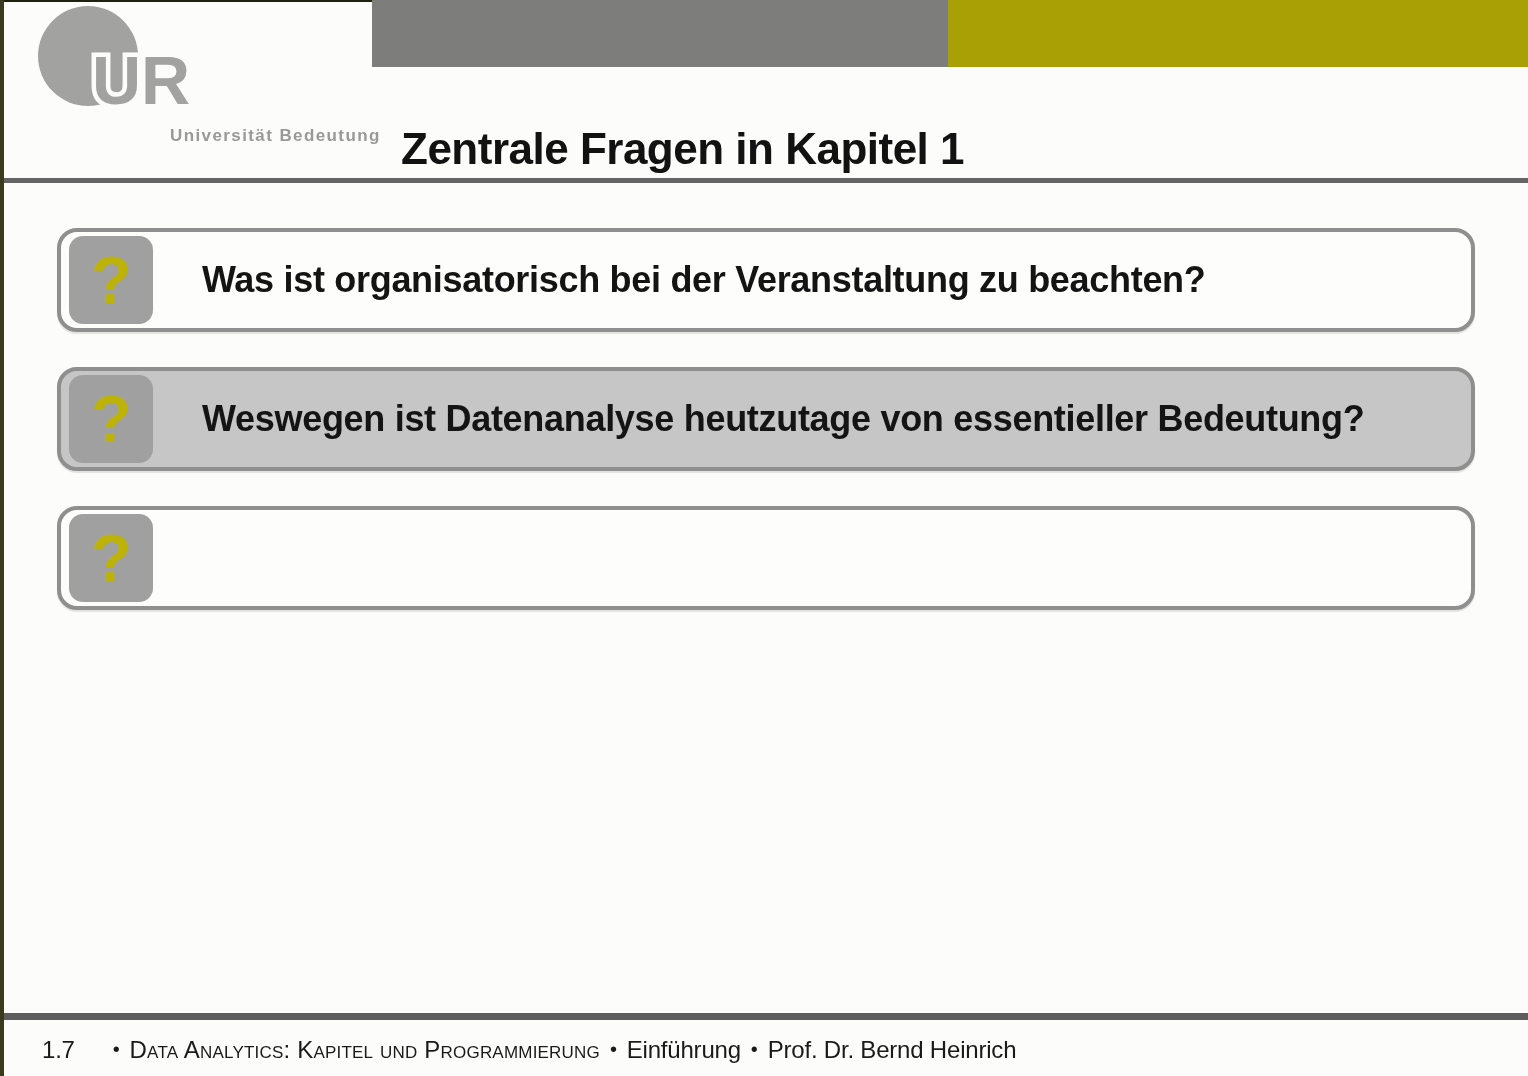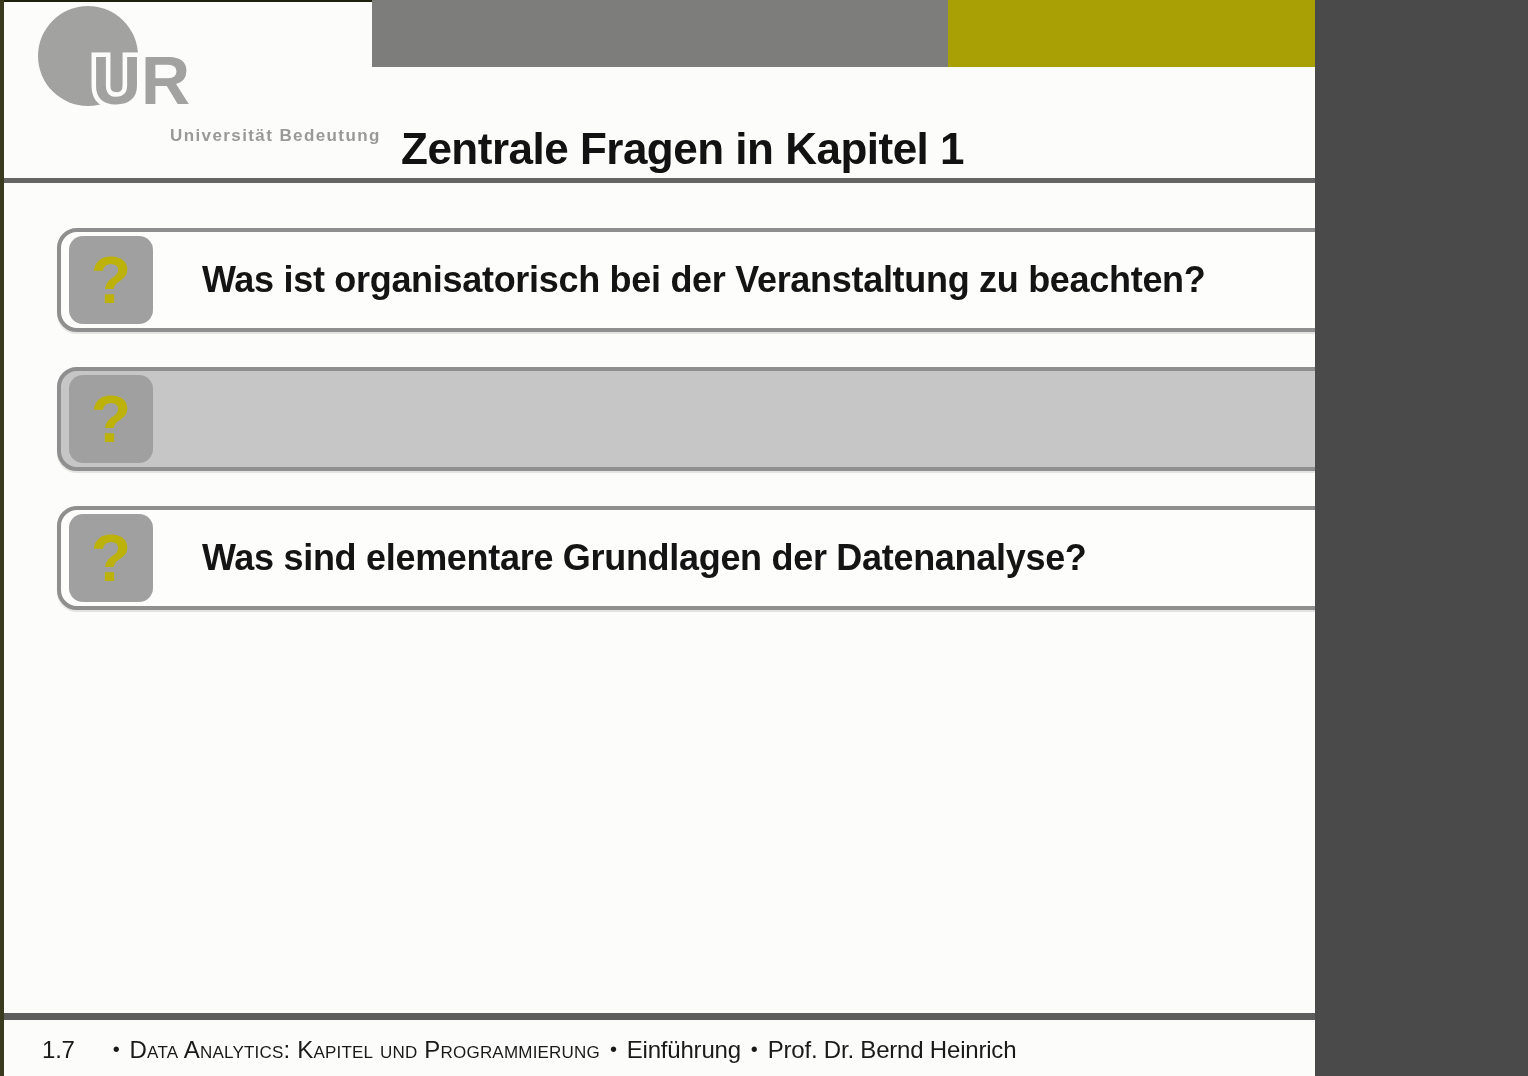--- a/index.html
+++ b/index.html
@@ -1,22 +1,21 @@
 <!DOCTYPE html>
 <html><head>
 <meta charset="utf-8">
 <style>
   html,body{margin:0;padding:0;background:#4a4a4a;}
   #slide{
     position:relative;
-    width:1299px;height:1076px;
+    width:1528px;height:1076px;
     background:#fcfcfa;
     overflow:hidden;
     font-family:"Liberation Sans", sans-serif;
-    padding-left:16px;
   }
   
   .frame-top{position:absolute;left:0;top:0;width:100%;height:2px;background:#20200e;z-index:0;}
   .frame-left{position:absolute;left:0;top:0;width:4px;height:100%;background:#3a3a1e;z-index:12;}
 
   
   .bar{position:absolute;top:0;height:67px;z-index:1;}
   .bar-gray{left:372px;width:576px;background:#7d7d7b;}
   .bar-olive{left:948px;width:580px;background:#a8a004;}
 
@@ -95,25 +94,25 @@
   <div class="slide-title">Zentrale Fragen in Kapitel 1</div>
   <div class="title-divider"></div>
 
   <div class="card card-1">
     <div class="q-icon">?</div>
     <div class="q-text">Was ist organisatorisch bei der Veranstaltung zu beachten?</div>
   </div>
 
   <div class="card card-2 highlighted">
     <div class="q-icon">?</div>
+    <div class="q-text">Weswegen ist Datenanalyse heutzutage von essentieller Bedeutung?</div>
   </div>
 
   <div class="card card-3">
     <div class="q-icon">?</div>
-    <div class="q-text">Was sind elementare Grundlagen der Datenanalyse?</div>
   </div>
 
   <div class="footer-divider"></div>
   <div class="footer">
     <span class="page">1.7</span><span class="sep">•</span><span class="smallcaps">Data Analytics: Kapitel und Programmierung</span><span class="sep">•</span><span>Einführung</span><span class="sep">•</span><span>Prof. Dr. Bernd Heinrich</span>
   </div>
 
 </div>
 
 </body></html>

